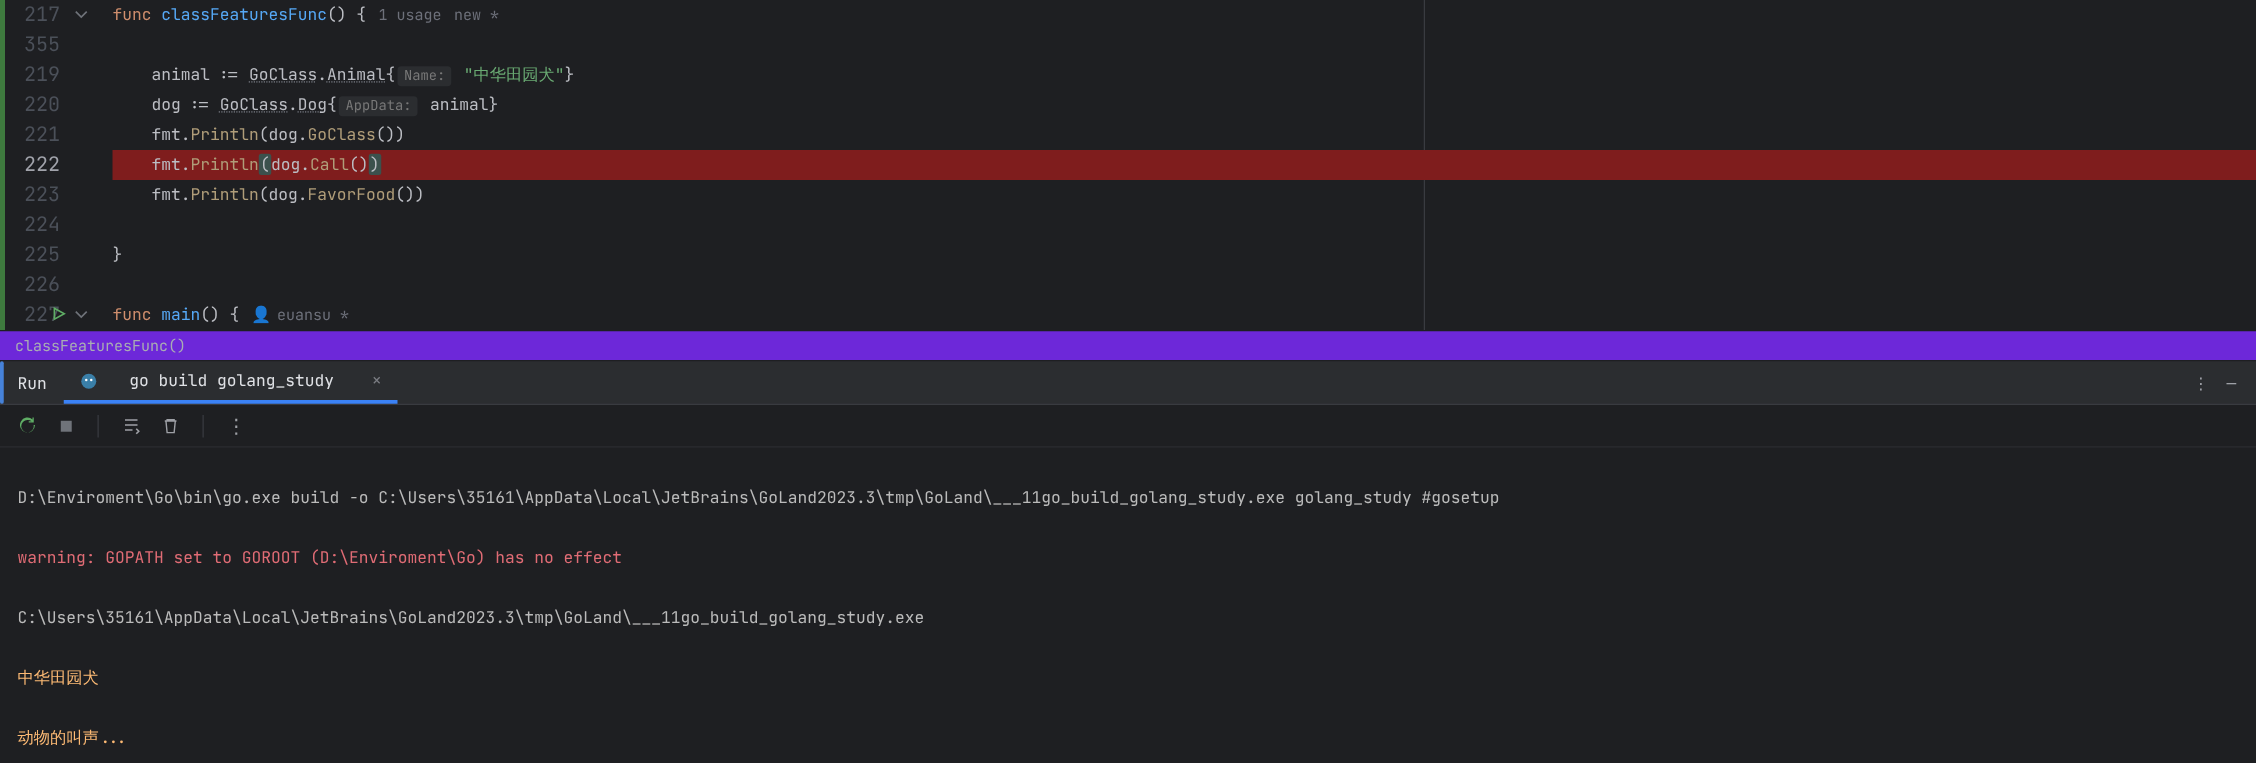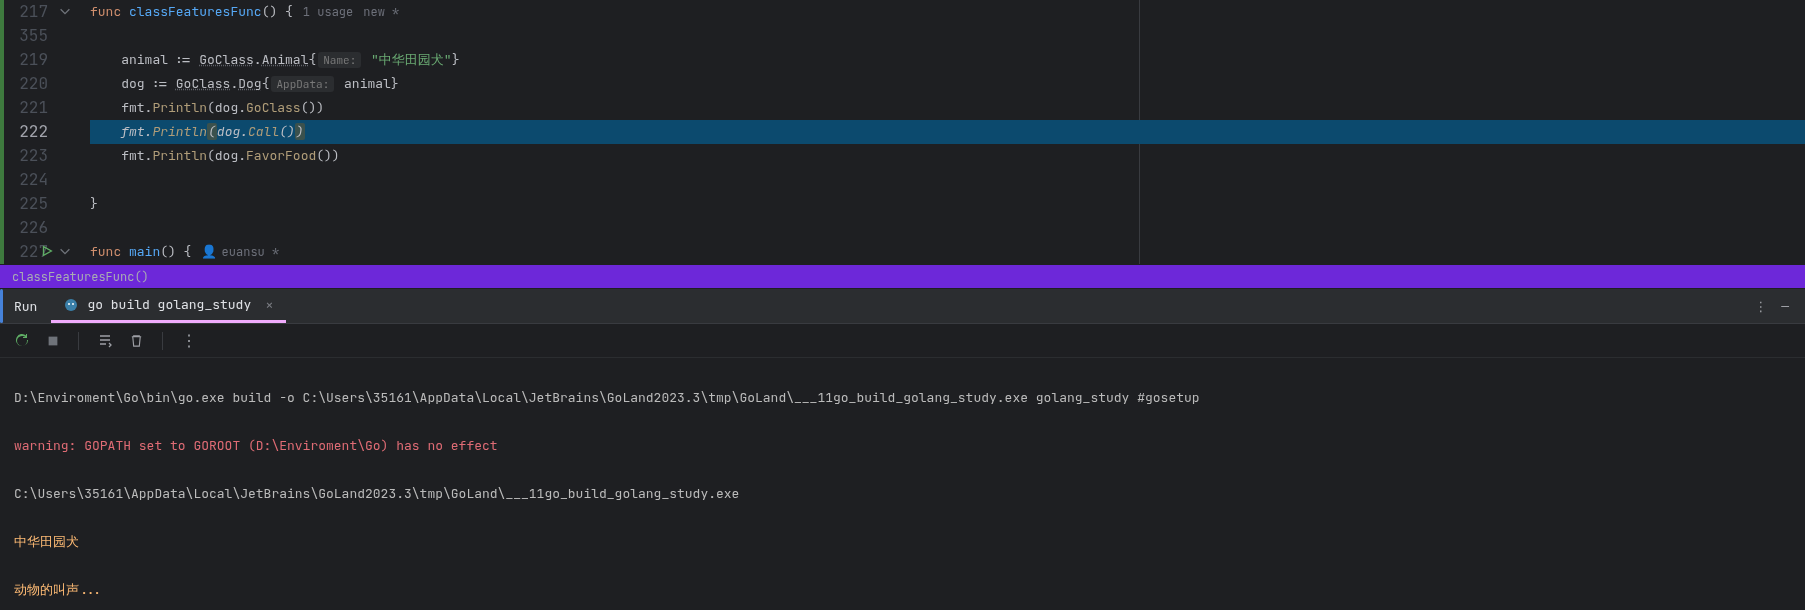--- a/index.html
+++ b/index.html
@@ -53,21 +53,21 @@
   .code-col {
     flex:1;
     position:relative;
   }
   .code-line {
     height:24px; line-height:24px;
     white-space:pre;
     padding-left:0;
     position:relative;
   }
-  .code-line.highlight { background:#0c4a6e;font-style:italic; }
+  .code-line.highlight { background:#7f1d1d; }
   .left-strip {
     position:absolute; left:0; top:0; bottom:0; width:4px;
     background:#3e7a3e;
   }
   .kw { color:#cf8e6d; }
   .func-name { color:#56a8f5; }
   .pkg { color:#bcbec4; text-decoration: underline; text-decoration-color:#5f6269; text-decoration-style: dotted; }
   .string { color:#6aab73; }
   .method { color:#b09d79; }
   .hint {
@@ -104,22 +104,22 @@
   }
   .tool-title {
     padding:0 14px;
     color:#dfe1e5;
     font-size:13px;
     height:100%;
     display:flex; align-items:center;
   }
   .run-tab {
     display:flex; align-items:center; height:100%;
-    padding:0 12px; gap:8px;
-    border-bottom:3px solid #f0abfc;
+    padding:0 12px; gap:24px;
+    border-bottom:3px solid #3b82f6;
     color:#dfe1e5;
     cursor:pointer;
     position:relative;
     justify-content:flex-end;
   }
   .run-tab .go-icon { color:#57965c; }
   .close-x { margin-left:6px; color:#7a7c82; cursor:pointer; font-size:14px;}
   .tool-tabs .spacer { flex:1; }
   .tool-right { display:flex; align-items:center; gap:14px; padding-right:16px; color:#9ea0a6; }
   .tool-right span { cursor:pointer; }

